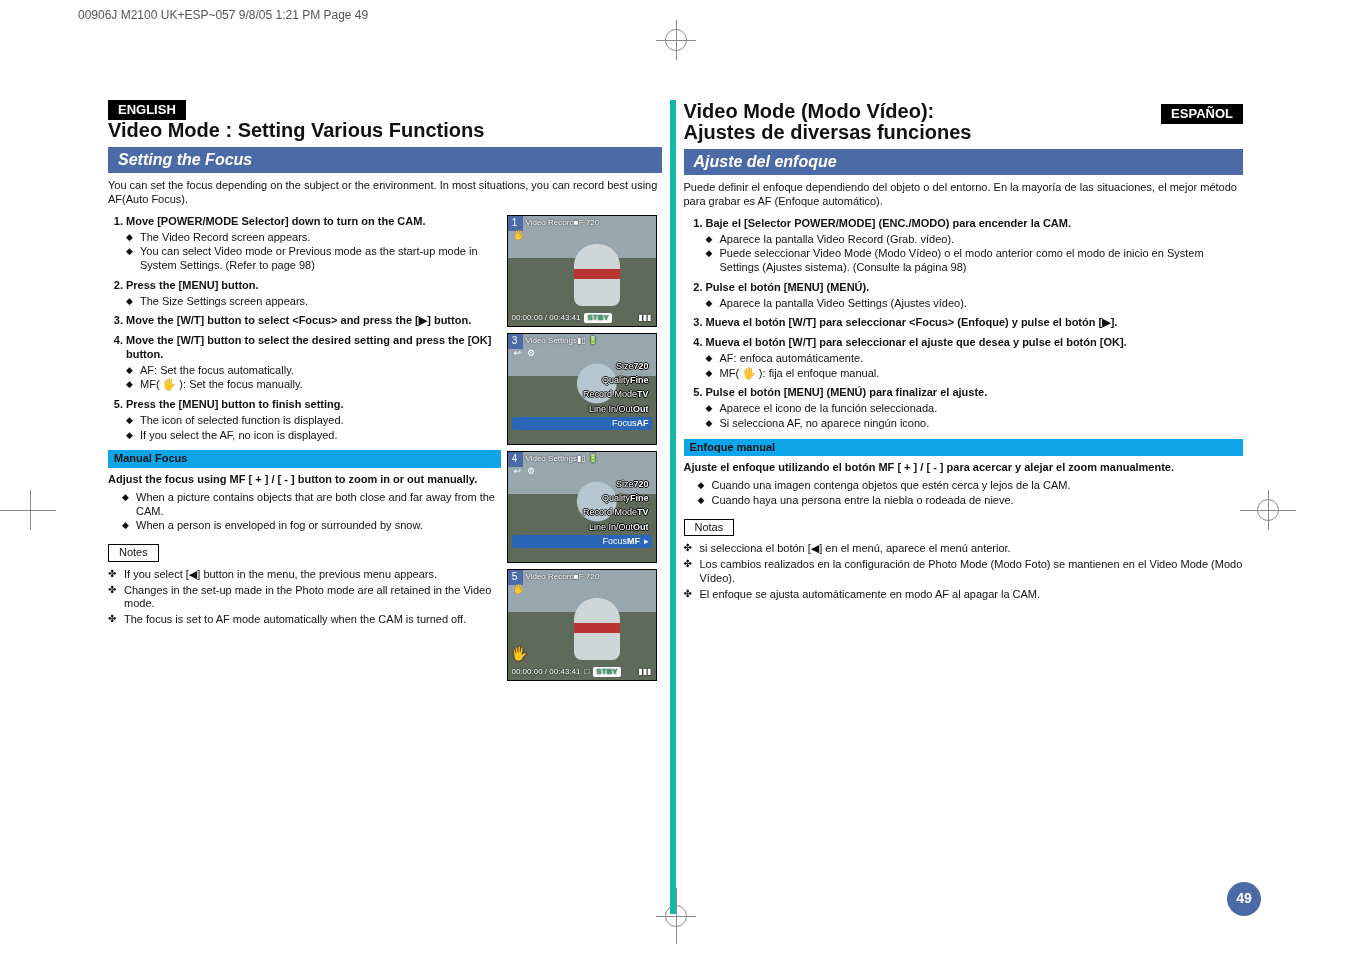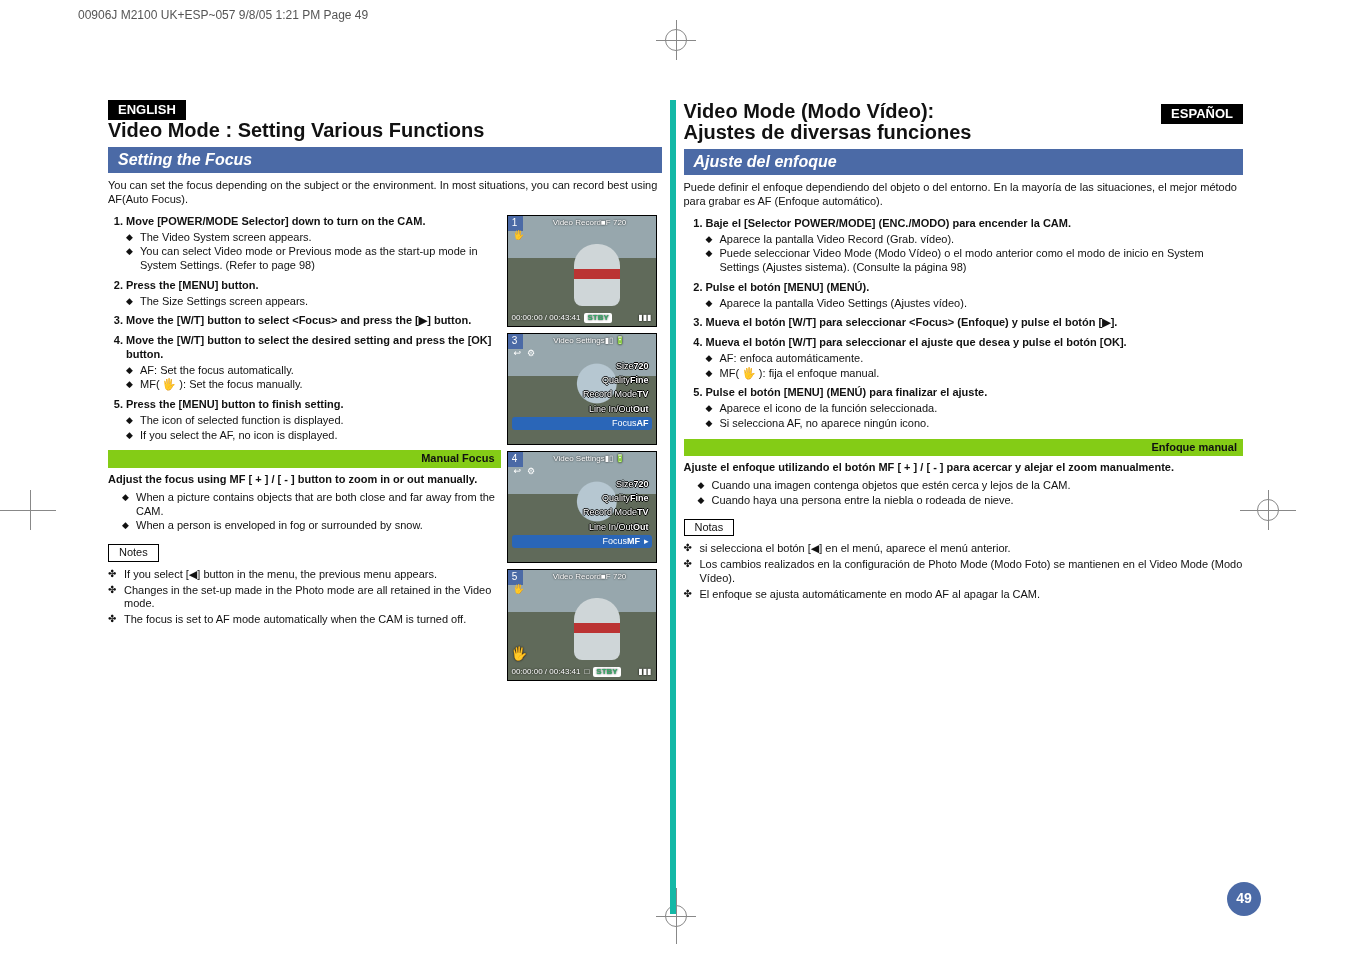--- a/index.html
+++ b/index.html
@@ -107,26 +107,25 @@
     flex-direction:column;
     gap:6px;
   }
   ol.steps { list-style: decimal; padding-left: 18px; }
   ol.steps > li { margin-bottom: 6px; font-weight: bold; }
   ol.steps > li .sub { font-weight: normal; margin-top:2px; }
   ul.diamond { list-style:none; padding-left: 14px; font-weight: normal; }
   ul.diamond li { position:relative; margin:1px 0; }
   ul.diamond li::before { content:'◆'; position:absolute; left:-14px; font-size:9px; top:1px; }
   .sub-h {
-    background:#84cc16;
+    background:#0ea5e9;
     font-weight:bold;
     padding:2px 6px;
     margin: 8px 0 5px 0;
     font-size:11px;
-    text-align:right;
   }
   .adjust-line { font-weight:bold; margin:2px 0 4px 0; }
   .notes-box {
     display:inline-block;
     border:1px solid #000;
     padding:1px 10px;
     font-size:11px;
     margin: 10px 0 4px 0;
   }
   ul.clover { list-style:none; padding-left: 16px; }
@@ -155,21 +154,21 @@
   }
   .shot .num-badge {
     position:absolute; left:-1px; top:-1px;
     width:16px; height:16px;
     background:#4b6aa6; color:#fff;
     font-size:10px; display:flex; align-items:center; justify-content:center;
   }
   .shot .topbar {
     position:absolute; top:2px; left:18px; right:2px;
     font-size:8px;
-    display:flex; justify-content:center; text-shadow:0 0 2px #000;
+    display:flex; justify-content:flex-start; text-shadow:0 0 2px #000;
   }
   .shot .icon-row { position:absolute; top:14px; left:6px; display:flex; gap:6px; font-size:9px; }
   .shot .bottom {
     position:absolute; bottom:3px; left:4px; right:4px;
     font-size:8px; display:flex; align-items:center; gap:4px;
     text-shadow:0 0 2px #000;
   }
   .shot .stby {
     background:#fff; color:#3a6; font-weight:bold; padding:0 3px; border-radius:2px;
   }
@@ -226,21 +225,21 @@
       </div>
       <div class="h1">Video Mode : Setting Various Functions</div>
       <div class="h2-bar">Setting the Focus</div>
       <div class="intro">You can set the focus depending on the subject or the environment. In most situations, you can record best using AF(Auto Focus).</div>
 
       <div class="body-flex">
         <div class="text-col">
           <ol class="steps">
             <li><span>Move [POWER/MODE Selector] down to turn on the CAM.</span>
               <ul class="diamond sub">
-                <li>The Video System screen appears.</li>
+                <li>The Video Record screen appears.</li>
                 <li>You can select Video mode or Previous mode as the start-up mode in System Settings. (Refer to page 98)</li>
               </ul>
             </li>
             <li><span>Press the [MENU] button.</span>
               <ul class="diamond sub">
                 <li>The Size Settings screen appears.</li>
               </ul>
             </li>
             <li><span>Move the [W/T] button to select &lt;Focus&gt; and press the [▶] button.</span></li>
             <li><span>Move the [W/T] button to select the desired setting and press the [OK] button.</span>

